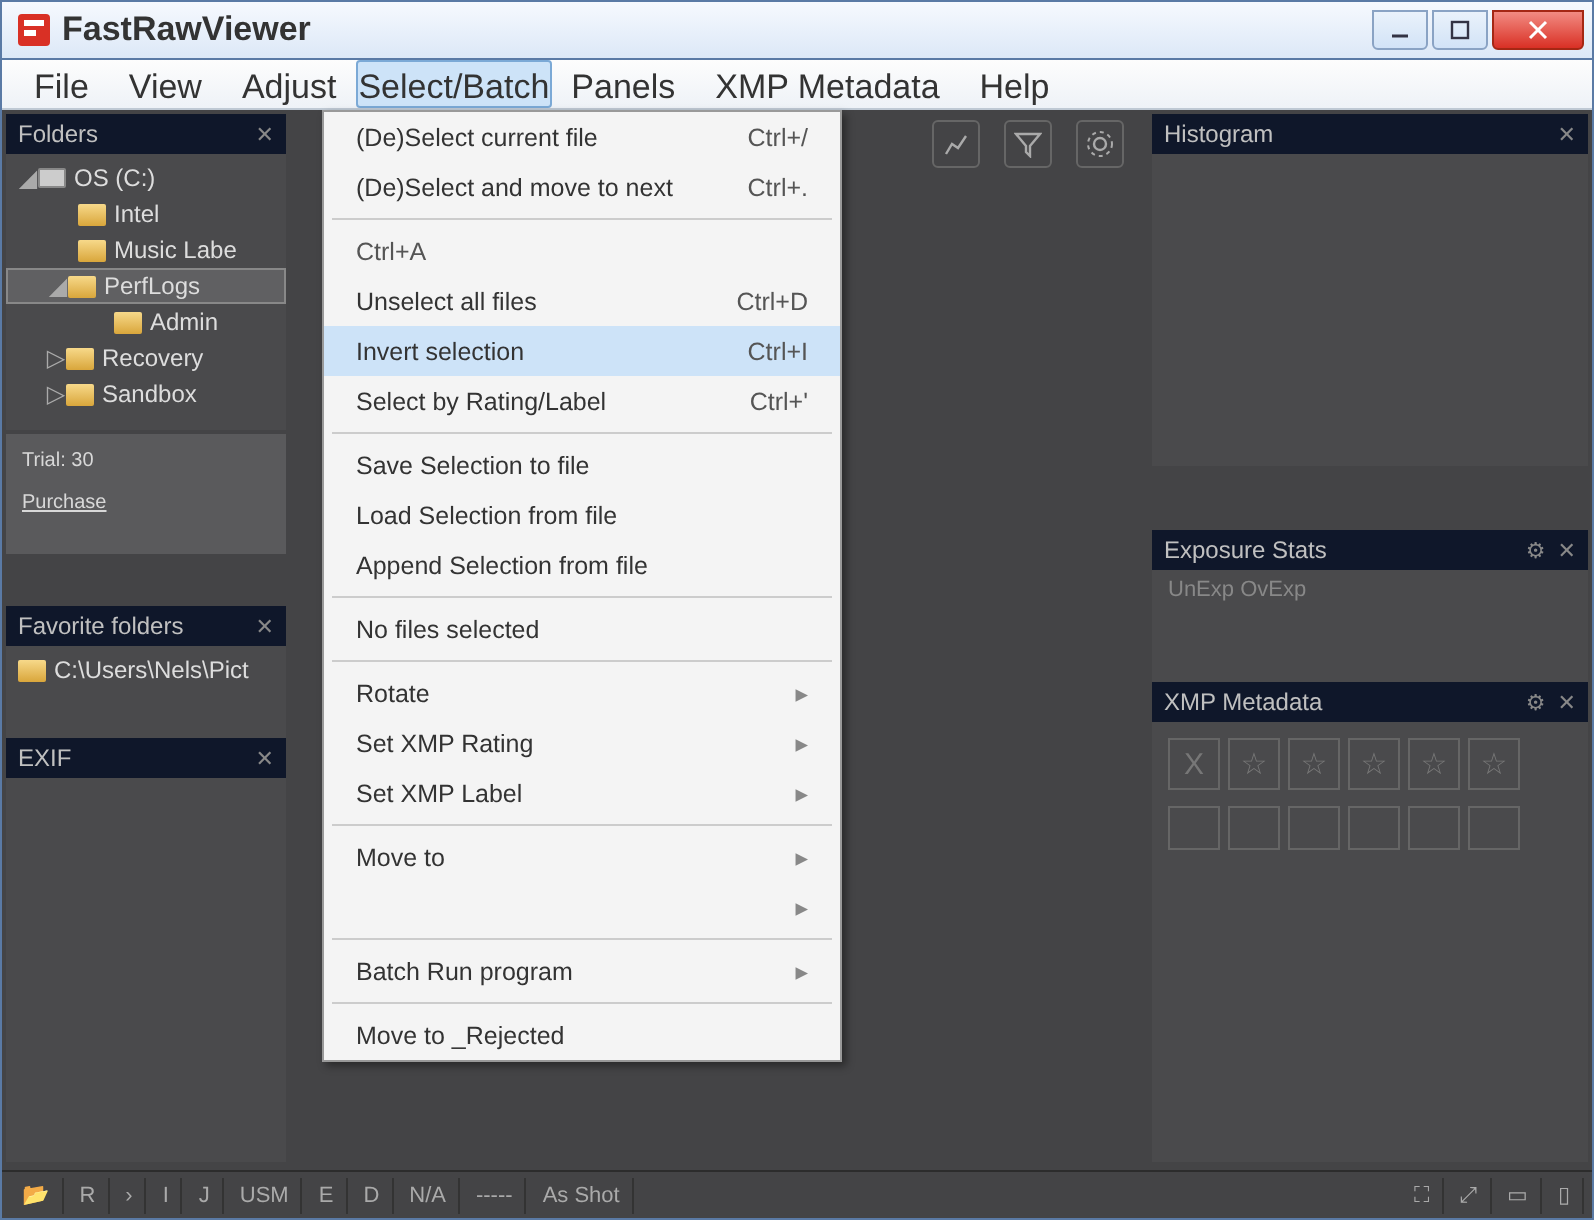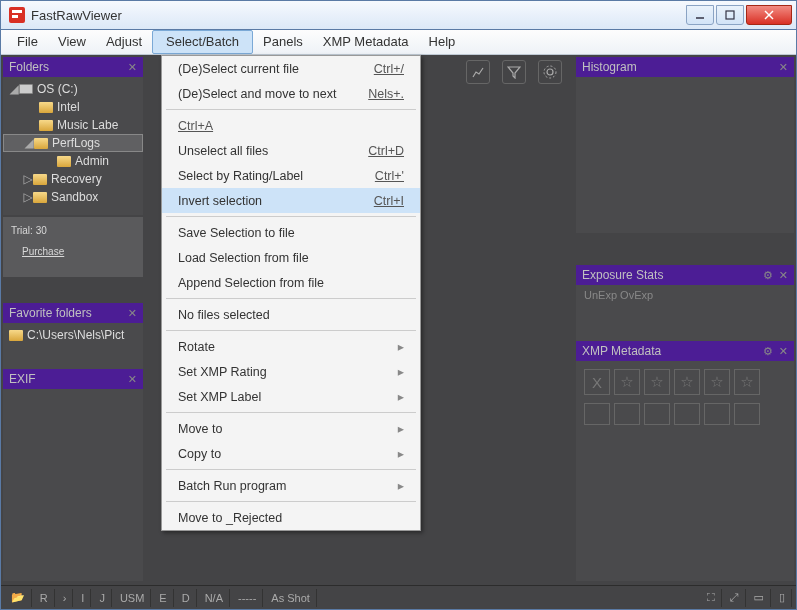--- a/index.html
+++ b/index.html
@@ -1,58 +1,58 @@
 <!DOCTYPE html>
 <html><head>
 <meta charset="utf-8">
 <style>
 * { margin: 0; padding: 0; box-sizing: border-box; font-family: "Segoe UI", Tahoma, sans-serif; }
 body { width: 797px; height: 610px; background: #d4d4d4; overflow: hidden; border: 1px solid #5a7aa5; }
 .titlebar { height: 29px; background: linear-gradient(#f6f9fe, #dce8f7); display: flex; align-items: center; padding-left: 8px; border-bottom: 1px solid #5a7aa5; }
 .titlebar .app-icon { width: 16px; height: 16px; margin-right: 6px; }
-.titlebar .title { font-size: 13px; color: #333; flex: 1; }
+.titlebar .title { font-size: 17px; color: #333; flex: 1; font-weight: bold; }
 .win-btns { display: flex; height: 20px; margin-right: 4px; }
 .win-btn { width: 28px; height: 20px; display: flex; align-items: center; justify-content: center; border: 1px solid #8aa3c4; background: linear-gradient(#eaf2fb,#d2e3f7); border-radius: 0 0 3px 3px; margin-left: 2px; }
 .win-btn.close { width: 46px; background: linear-gradient(#f28b82,#d93025); border-color: #a52714; }
-.menubar { height: 25px; background: linear-gradient(#fdfdfd,#eef2f7); display: flex; align-items: stretch; font-size: 13px; color: #333; border-bottom: 1px solid #bfc9d4; padding-left: 6px; }
+.menubar { height: 25px; background: linear-gradient(#fdfdfd,#eef2f7); display: flex; align-items: stretch; font-size: 17px; color: #333; border-bottom: 1px solid #bfc9d4; padding-left: 6px; }
 .menubar .mitem { padding: 4px 10px; cursor: default; }
-.menubar .mitem.active { background: #cde3f8; border: 1px solid #7ba9d6; border-radius: 2px; padding: 3px 13px; }
+.menubar .mitem.active { background: #cde3f8; border: 1px solid #7ba9d6; border-radius: 2px; padding: 3px 0; }
 .workspace { position: relative; height: 530px; background: #444446; }
 .panel { position: absolute; background: #4a4a4c; color: #bbb; }
-.panel-head { height: 20px; background: #4c1d95; color: #c0c0c0; font-size: 12px; padding: 2px 6px; display: flex; align-items: center; }
+.panel-head { height: 20px; background: #0f172a; color: #c0c0c0; font-size: 12px; padding: 2px 6px; display: flex; align-items: center; }
 .panel-head .spacer { flex:1; }
 .panel-head .ic { margin-left: 6px; font-size: 11px; color: #888; cursor: pointer; }
 .folders { left: 2px; top: 2px; width: 140px; height: 158px; }
 .tree { font-size: 12px; color: #ddd; padding: 3px 0; }
 .tree .row { display: flex; align-items: center; height: 18px; padding-left: 6px; white-space: nowrap; overflow: hidden; }
 .tree .row.sel { background: #606062; border: 1px solid #888; }
 .tree .tri { width: 10px; color: #aaa; text-align: center; }
 .tree .fld { width: 14px; height: 11px; background: linear-gradient(#f7d98a,#d9a63b); margin-right: 4px; border-radius: 1px; }
 .tree .drive { width: 14px; height: 10px; background: #ccc; border: 1px solid #888; margin-right: 4px; border-radius: 1px; }
 .trial { left: 2px; top: 162px; width: 140px; height: 60px; background: #5a5a5c; font-family: "Courier New", monospace; font-size: 10px; color: #d8d8d8; padding: 8px; }
-.trial .purch { text-decoration: underline; margin-top: 10px; margin-left: 11px; }
+.trial .purch { text-decoration: underline; margin-top: 10px; }
 .favfolders { left: 2px; top: 232px; width: 140px; height: 78px; margin-top: 16px; }
 .exif { left: 2px; top: 314px; width: 140px; height: 212px; }
 .mainarea { position:absolute; left: 145px; top: 2px; right: 222px; height: 524px; background: #444446; }
 .main-toolbar { height: 30px; display: flex; justify-content: flex-end; align-items: center; gap: 12px; padding-right: 12px; }
 .main-toolbar .tbtn { width: 24px; height: 24px; border: 1px solid #666; border-radius: 3px; display:flex; align-items:center; justify-content:center; color:#aaa; font-size:13px; }
 .main-msg { font-family: "Courier New", monospace; font-size: 13px; color: #d8d8d8; text-align: center; margin-top: 244px; line-height: 18px; }
 .histo { right: 2px; top: 2px; width: 218px; height: 176px; }
 .expstats { right: 2px; top: 182px; width: 218px; height: 100px; margin-top: 28px; }
 .expstats .sub { font-size: 11px; color: #888; padding: 4px 8px; }
 .xmp { right: 2px; top: 286px; width: 218px; height: 240px; }
 .xmp .stars { display:flex; gap: 4px; padding: 8px; }
 .xmp .starbox { width: 26px; height: 26px; border: 1px solid #666; display:flex; align-items:center; justify-content:center; color:#777; font-size:15px; }
 .xmp .swatches { display:flex; gap:4px; padding: 0 8px 8px; }
 .xmp .sw { width:26px; height:22px; border:1px solid #666; }
 .dropdown { position: absolute; left: 160px; top: 0px; width: 260px; background: #f4f4f4; border: 1px solid #999; box-shadow: 2px 2px 4px rgba(0,0,0,0.4); font-size: 12.5px; z-index: 10; }
 .dropdown .drow { display:flex; align-items:center; height: 25px; padding: 0 16px; color: #333; }
 .dropdown .drow.hi { background: #cde3f8; }
 .dropdown .drow .lbl { flex:1; }
-.dropdown .drow .sc { color: #555; text-decoration: underline; }
+.dropdown .drow .sc { color: #555; }
 .dropdown .drow .sub { color: #888; margin-left:auto; }
 .dropdown hr { border: none; border-top: 1px solid #ccc; margin: 3px 4px; }
 .statusbar { height: 24px; background: #444446; border-top: 1px solid #2c2c2c; display:flex; align-items:center; font-size: 11px; color: #aaa; padding: 0 4px; gap: 2px; }
 .statusbar .cell { padding: 2px 6px; border-right: 1px solid #333; height: 18px; display:flex; align-items:center; }
 .statusbar .spacer { flex:1; }
 </style>
 </head>
 <body>
 
 <div class="titlebar">
@@ -234,38 +234,38 @@
     </div>
   </div>
 
   <div class="dropdown" id="dropdown">
       <div class="drow">
         <span class="lbl">(De)Select current file</span>
         <span class="sc">Ctrl+/</span>
       </div>
       <div class="drow">
         <span class="lbl">(De)Select and move to next</span>
-        <span class="sc">Nels+.</span>
+        <span class="sc">Ctrl+.</span>
       </div>
       <hr>
       <div class="drow">
         <span class="sc">Ctrl+A</span>
       </div>
       <div class="drow">
         <span class="lbl">Unselect all files</span>
         <span class="sc">Ctrl+D</span>
-      </div>
-      <div class="drow">
-        <span class="lbl">Select by Rating/Label</span>
-        <span class="sc">Ctrl+'</span>
       </div>
       <div class="drow hi">
         <span class="lbl">Invert selection</span>
         <span class="sc">Ctrl+I</span>
       </div>
+      <div class="drow">
+        <span class="lbl">Select by Rating/Label</span>
+        <span class="sc">Ctrl+'</span>
+      </div>
       <hr>
       <div class="drow">
         <span class="lbl">Save Selection to file</span>
       </div>
       <div class="drow">
         <span class="lbl">Load Selection from file</span>
       </div>
       <div class="drow">
         <span class="lbl">Append Selection from file</span>
       </div>
@@ -285,21 +285,20 @@
       <div class="drow">
         <span class="lbl">Set XMP Label</span>
         <span class="sub">▸</span>
       </div>
       <hr>
       <div class="drow">
         <span class="lbl">Move to</span>
         <span class="sub">▸</span>
       </div>
       <div class="drow">
-        <span class="lbl">Copy to</span>
         <span class="sub">▸</span>
       </div>
       <hr>
       <div class="drow">
         <span class="lbl">Batch Run program</span>
         <span class="sub">▸</span>
       </div>
       <hr>
       <div class="drow">
         <span class="lbl">Move to _Rejected</span>

